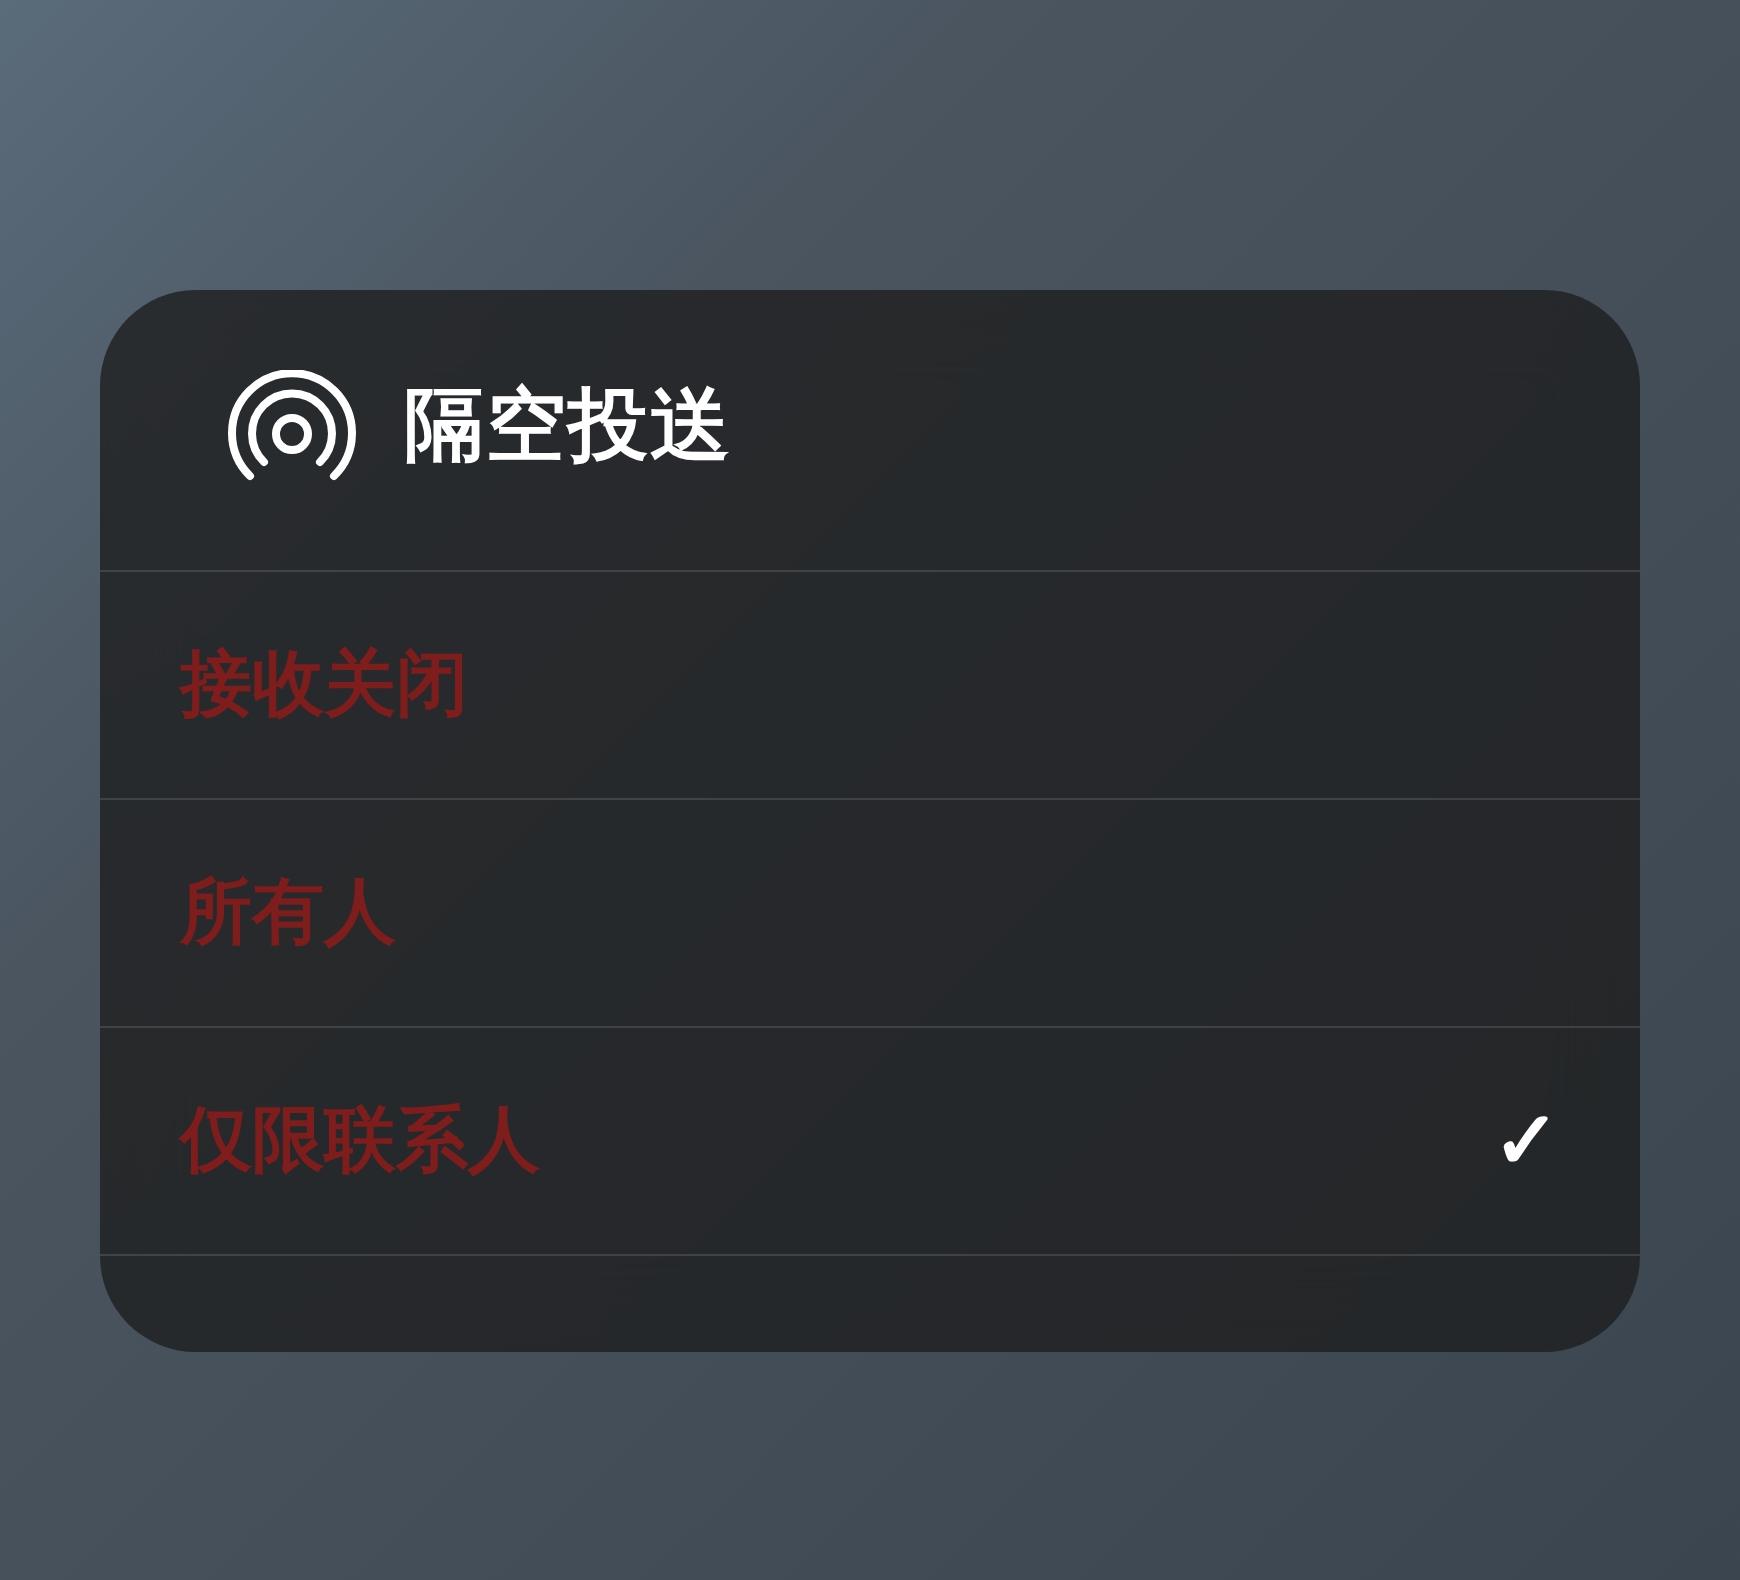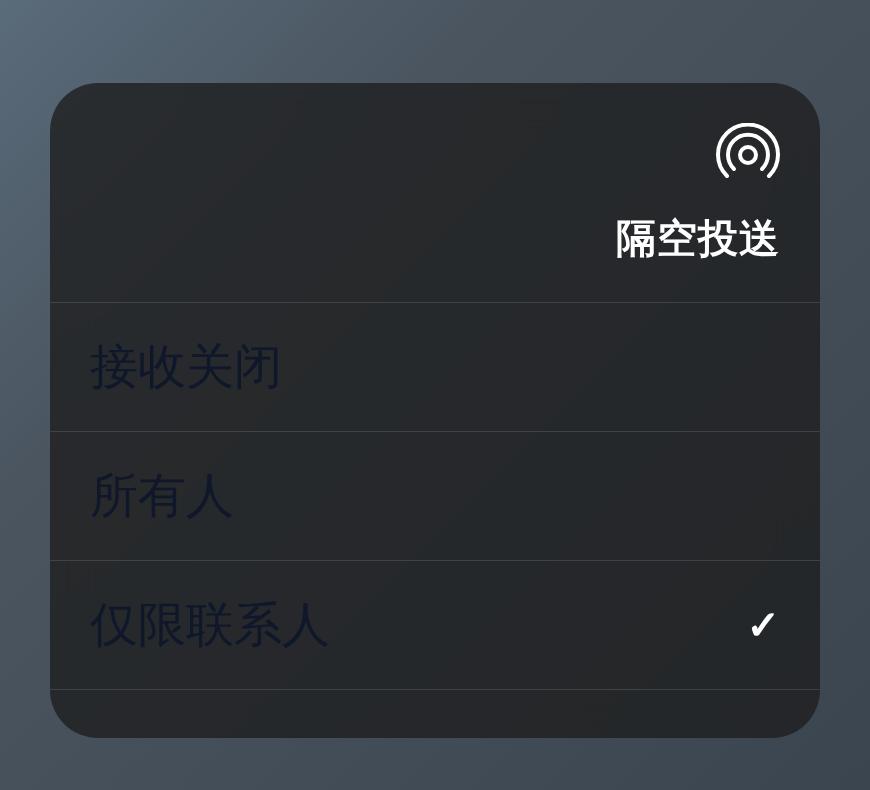--- a/index.html
+++ b/index.html
@@ -24,22 +24,22 @@
       background: rgba(30, 30, 30, 0.78);
       border-radius: 48px;
       overflow: hidden;
       backdrop-filter: blur(20px);
       margin-top: 30px;
     }
 
     .header {
       padding: 40px 40px 36px 64px;
       display: flex;
-      flex-direction: column;
-      align-items: flex-end;
+      flex-direction: row;
+      align-items: flex-start;
       gap: 24px;
       border-bottom: 1px solid rgba(255, 255, 255, 0.12);
     }
 
     .airdrop-icon {
       width: 64px;
       height: 64px;
       display: flex;
       align-items: center;
       justify-content: center;
@@ -59,23 +59,23 @@
       justify-content: space-between;
       border-bottom: 1px solid rgba(255, 255, 255, 0.12);
       cursor: pointer;
     }
 
     .option:last-child {
       border-bottom: 1px solid rgba(255, 255, 255, 0.12);
     }
 
     .option-label {
-      color: #0f172a;
-      font-size: 48px;
-      font-weight: 400;
+      color: #7f1d1d;
+      font-size: 36px;
+      font-weight: 700;
     }
 
     .checkmark {
       color: #ffffff;
       font-size: 40px;
       font-weight: 600;
     }
 
     .panel-bottom {
       height: 48px;

